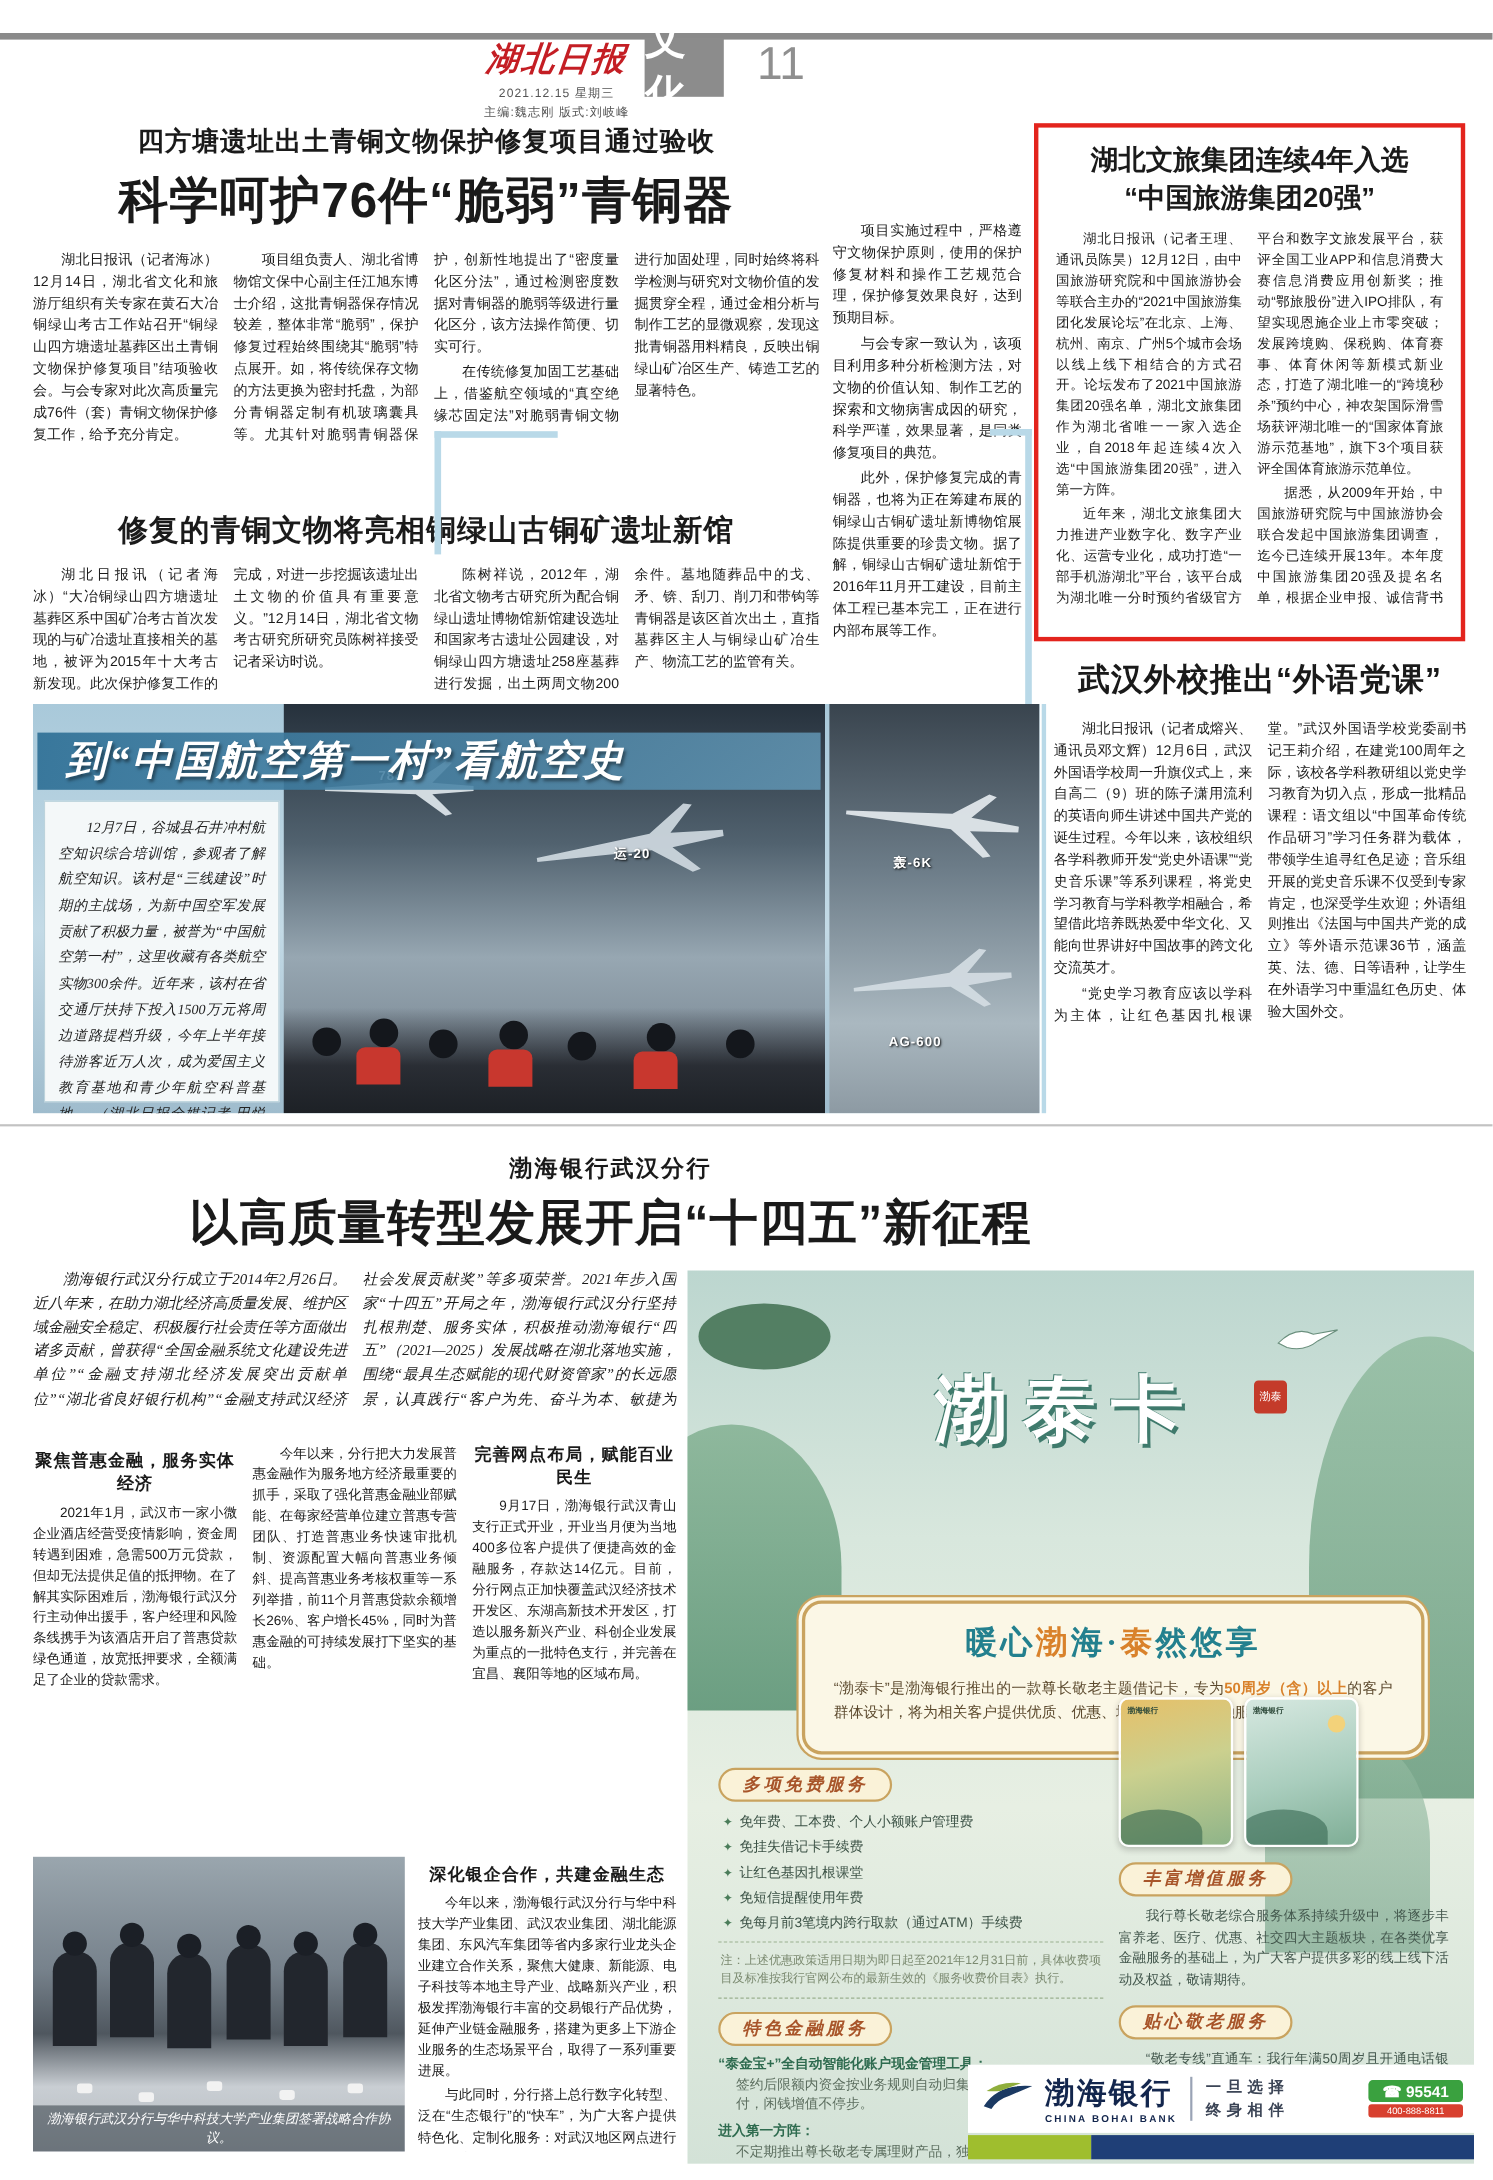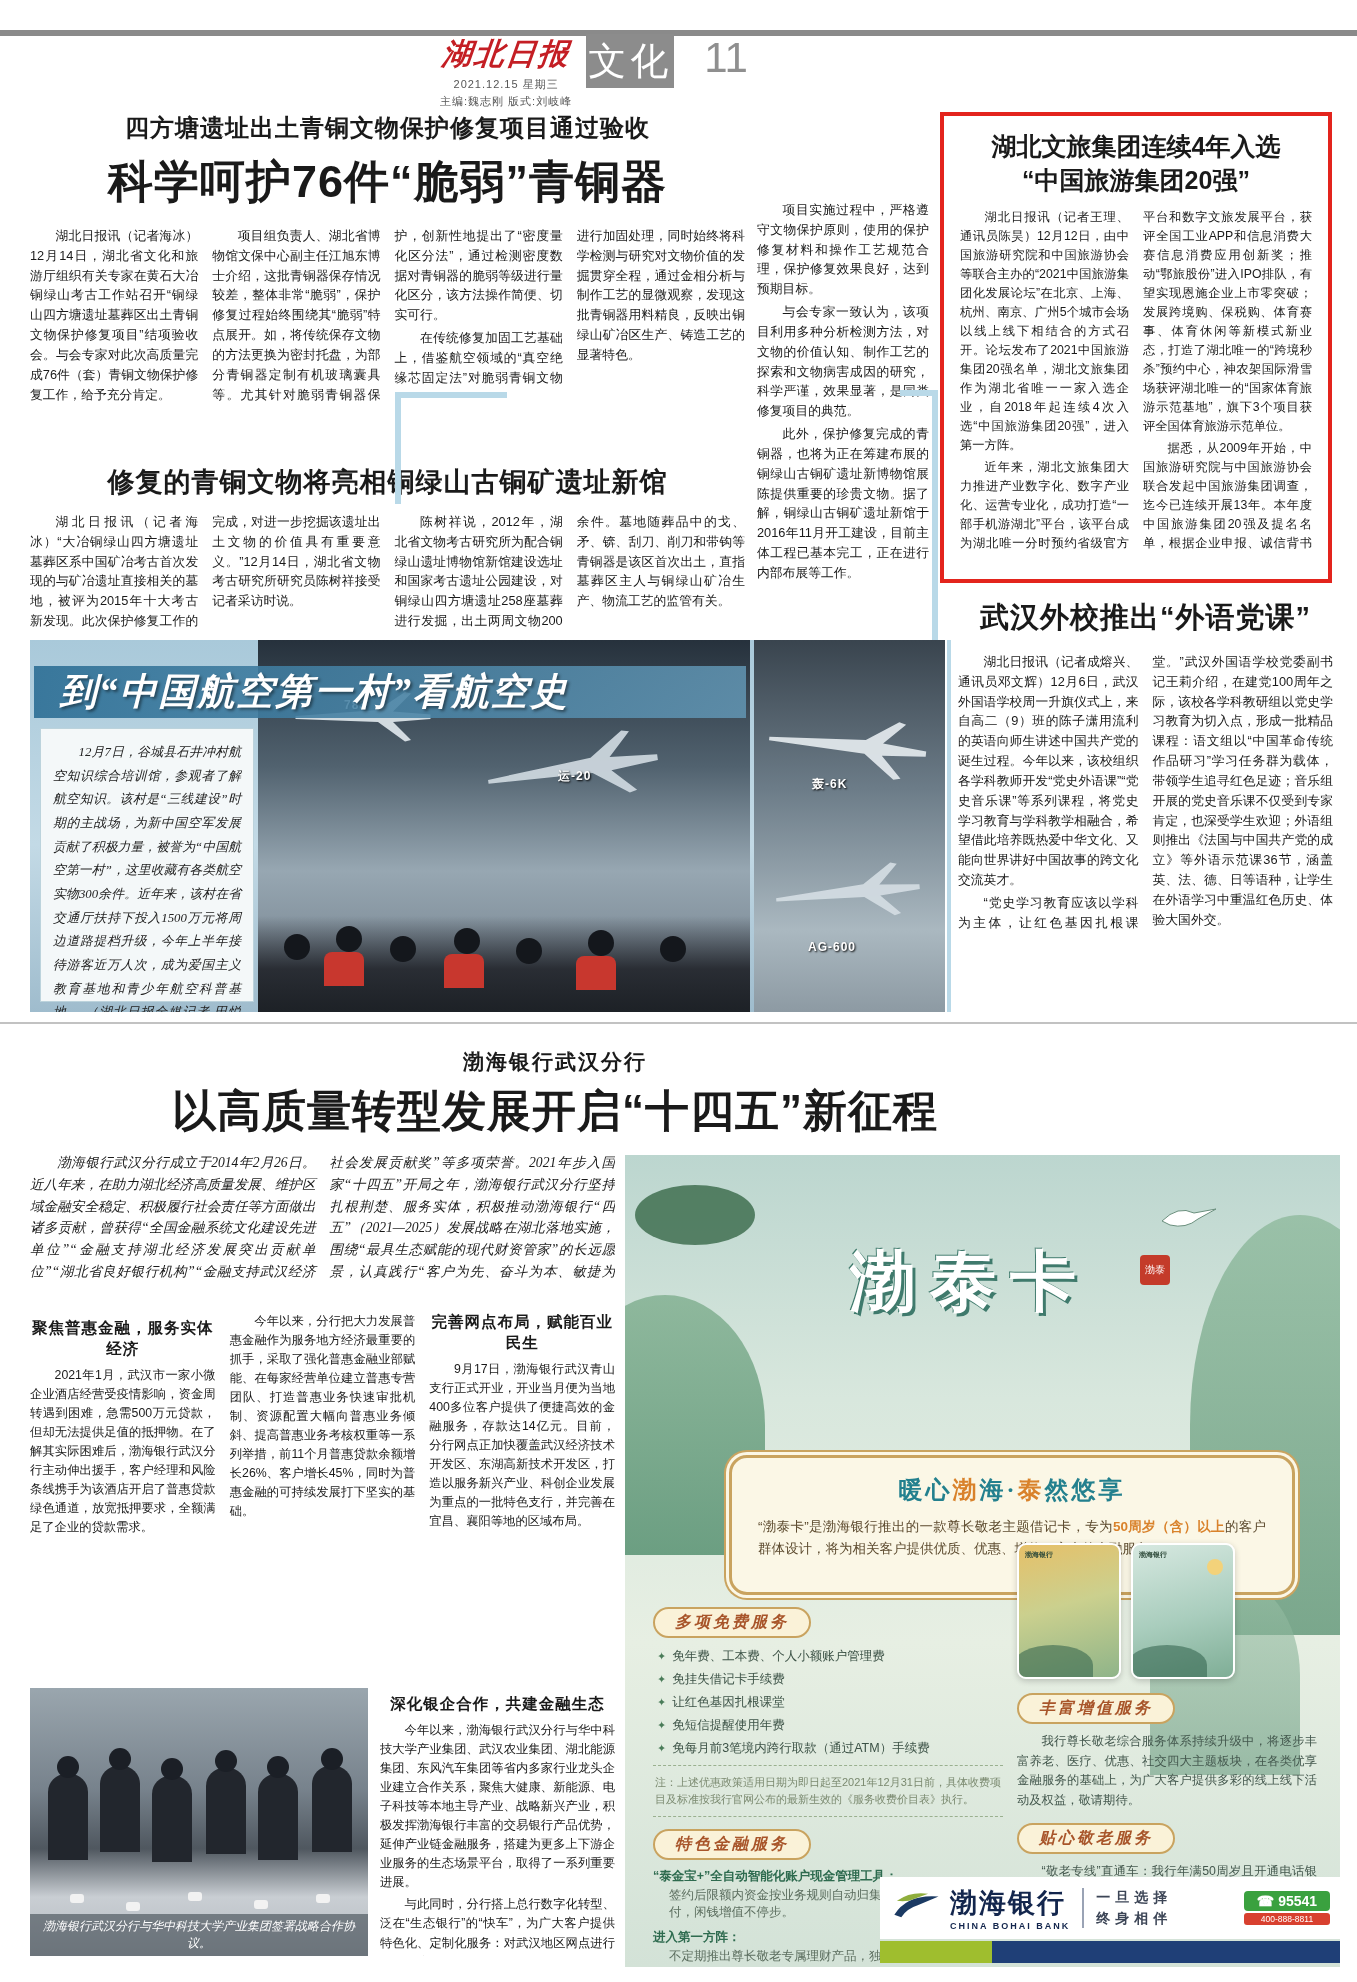--- a/index.html
+++ b/index.html
@@ -8,22 +8,22 @@
     width:1357px; height:1982px; position:relative; overflow:hidden;
     font-family:"Liberation Sans", sans-serif; color:#1a1a1a;
   }
   .abs { position:absolute; }
 
   
   .top-rule { position:absolute; left:0; top:30px; width:1357px; height:6px; background:#8a8a8a; }
   .masthead { font-family:"Liberation Serif",serif; font-style:italic; font-weight:bold;
               color:#c41e24; font-size:30px; letter-spacing:2px; transform:skewX(-6deg); }
   .head-small { font-size:11px; color:#555; margin-top:2px; letter-spacing:1px; }
-  .section-box { background:#8c8c8c; color:#fff; font-weight:normal; font-size:38px;
-                 width:88px; height:54px; display:flex; align-items:center; justify-content:center; letter-spacing:4px;}
+  .section-box { background:#8c8c8c; color:#fff; font-weight:bold; font-size:38px;
+                 width:72px; height:54px; display:flex; align-items:center; justify-content:center; letter-spacing:4px;}
   .page-num { font-size:42px; color:#8f8f8f; font-weight:500;margin-left:16px; }
 
   
   .kicker { text-align:center; font-size:24px; font-weight:bold; letter-spacing:1px; }
   .big-head { text-align:center; font-size:45px; font-weight:bold; letter-spacing:1px; margin-top:8px; }
   p.article { font-size:12.8px; line-height:1.55; text-align:justify; text-indent:2em; margin-bottom:3px; }
   .cols4 { column-count:4; column-gap:14px; overflow:hidden; }
   .cols3 { column-count:3; column-gap:14px; overflow:hidden; }
   .cols2 { column-count:2; column-gap:14px; overflow:hidden; }
   .mid-head { text-align:center; font-size:27px; font-weight:bold; letter-spacing:1px; }
@@ -103,21 +103,21 @@
   .mtn { position:absolute; border-radius:50% 50% 0 0; }
   .ad-title { position:absolute; left:225px; top:82px; z-index:3;
               font-family:"Liberation Serif",serif; font-weight:bold; font-size:66px; letter-spacing:14px;
               color:#ffffff; text-shadow:3px 3px 0 #3f7a6c, -1px -1px 0 #3f7a6c; }
   .seal { position:absolute; left:515px; top:100px; width:30px; height:30px; background:#c43b2a;
           border-radius:4px; z-index:3; color:#fff; font-size:10px; display:flex; align-items:center;
           justify-content:center; }
   .slogan-frame { position:absolute; left:104px; top:300px; width:566px; height:140px; z-index:3;
                   background:#fbf7e6; border:3px solid #c9a35f; border-radius:18px;
                   box-shadow:0 0 0 3px #fbf7e6, 0 0 0 5px #c9a35f; padding:16px 26px; }
-  .slogan-line { text-align:center; font-size:24px; font-weight:bold; letter-spacing:3px;
+  .slogan-line { text-align:center; font-size:29px; font-weight:bold; letter-spacing:3px;
                  font-family:"Liberation Serif",serif; }
   .sl-teal { color:#23808e; } .sl-org { color:#d9822b; }
   .slogan-desc { margin-top:10px; font-size:13.5px; line-height:1.6; color:#5c4a2e; text-align:justify; }
   .hl-org { color:#d9822b; font-weight:bold; }
   .pill { display:inline-block; border:2px solid #c9a35f; border-radius:18px; background:#faf2d8;
           color:#a8552a; font-weight:bold; font-family:"Liberation Serif",serif; font-style:italic;
           font-size:16px; padding:3px 20px; letter-spacing:3px; }
   .ad-left { position:absolute; left:28px; top:452px; width:350px; z-index:3; }
   .ad-right { position:absolute; left:392px; top:388px; width:300px; z-index:3; }
   .svc-list { list-style:none; margin:10px 0 0 4px; }

